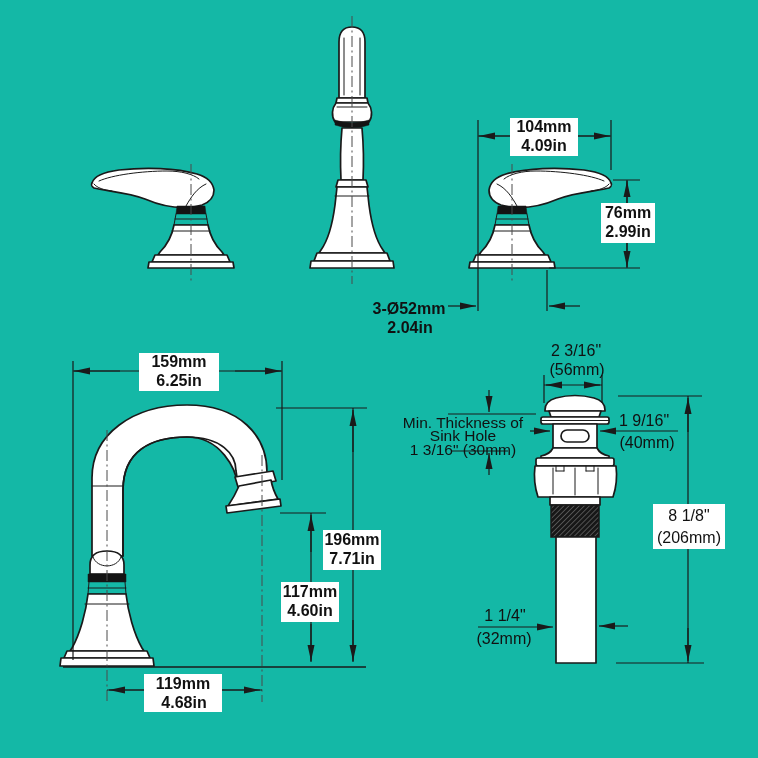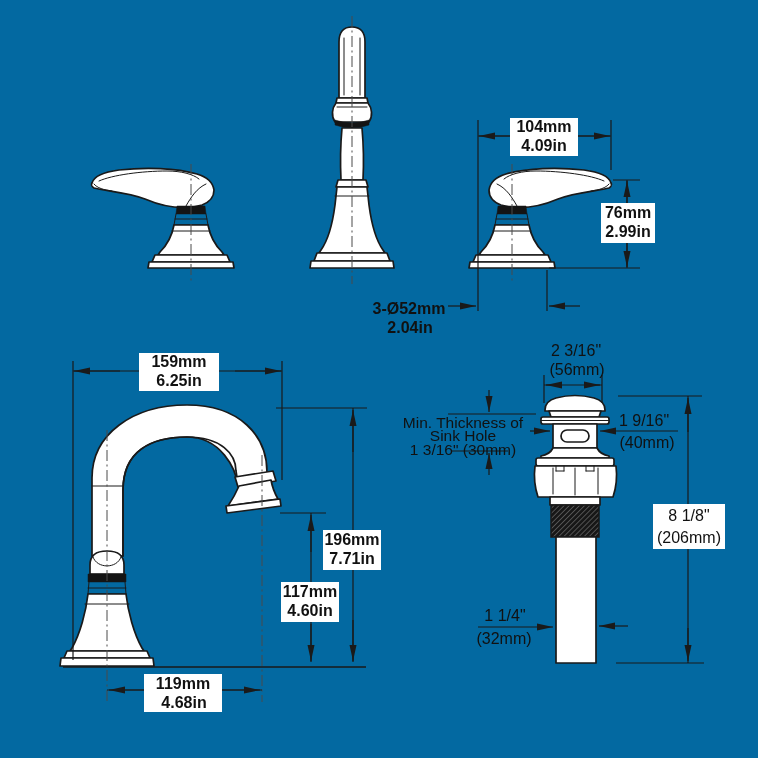--- a/index.html
+++ b/index.html
@@ -1,16 +1,16 @@
 <!DOCTYPE html>
 <html><head>
 <meta charset="utf-8">
 <style>
   html,body{margin:0;padding:0;background:#fff;}
-  .stage{position:relative;width:758px;height:758px;background:#0369a1;overflow:hidden;
+  .stage{position:relative;width:758px;height:758px;background:#14b8a6;overflow:hidden;
          font-family:"Liberation Sans",sans-serif;}
   svg{display:block;}
   .ol   {fill:#ffffff;stroke:#1a1a1a;stroke-width:1.7;stroke-linejoin:round;}
   .ol2  {fill:none;stroke:#1a1a1a;stroke-width:1.7;stroke-linejoin:round;stroke-linecap:round;}
   .det  {fill:none;stroke:#1a1a1a;stroke-width:1;stroke-linecap:round;}
   .band {fill:#141414;stroke:#141414;stroke-width:0.5;}
   .dim  {fill:none;stroke:#1a1a1a;stroke-width:1.2;}
   .cl   {fill:none;stroke:#4a4a4a;stroke-width:1;stroke-dasharray:11 3.5 2 3.5;}
   .mask {fill:#ffffff;stroke:none;}
   text  {fill:#111111;}

